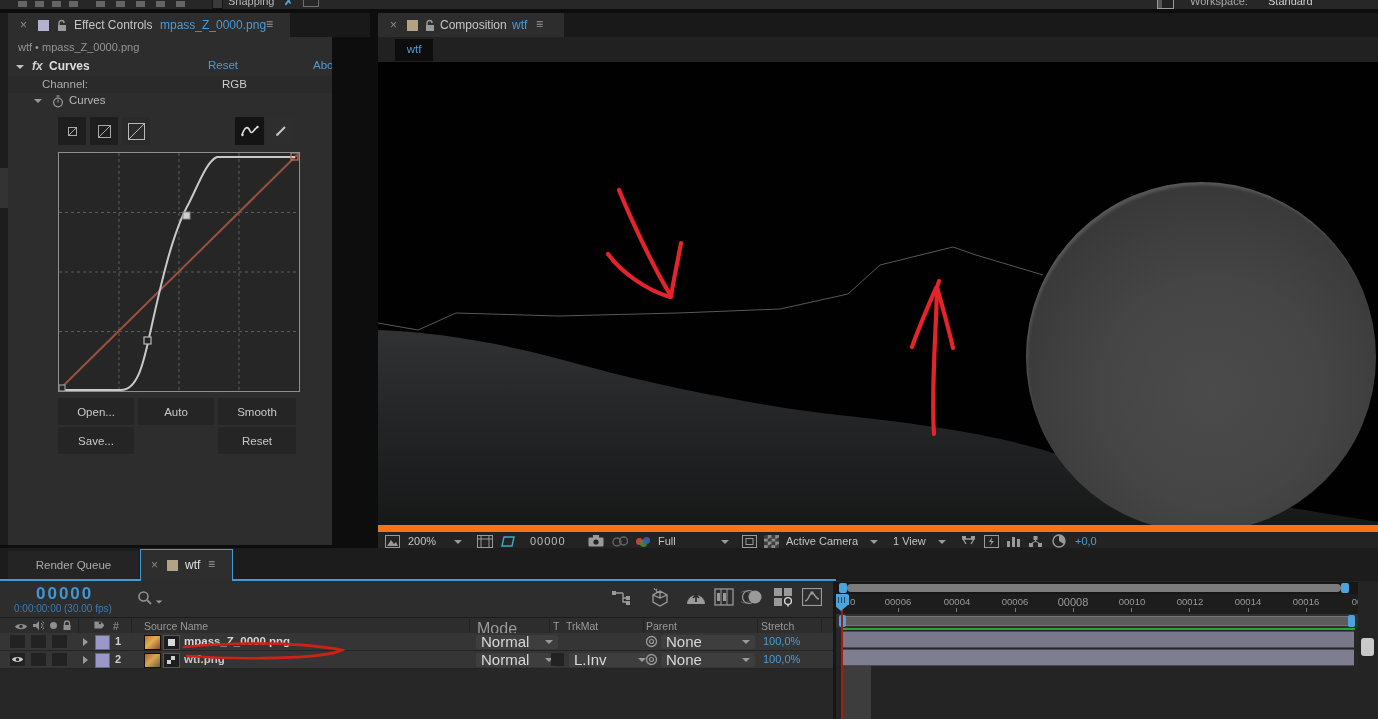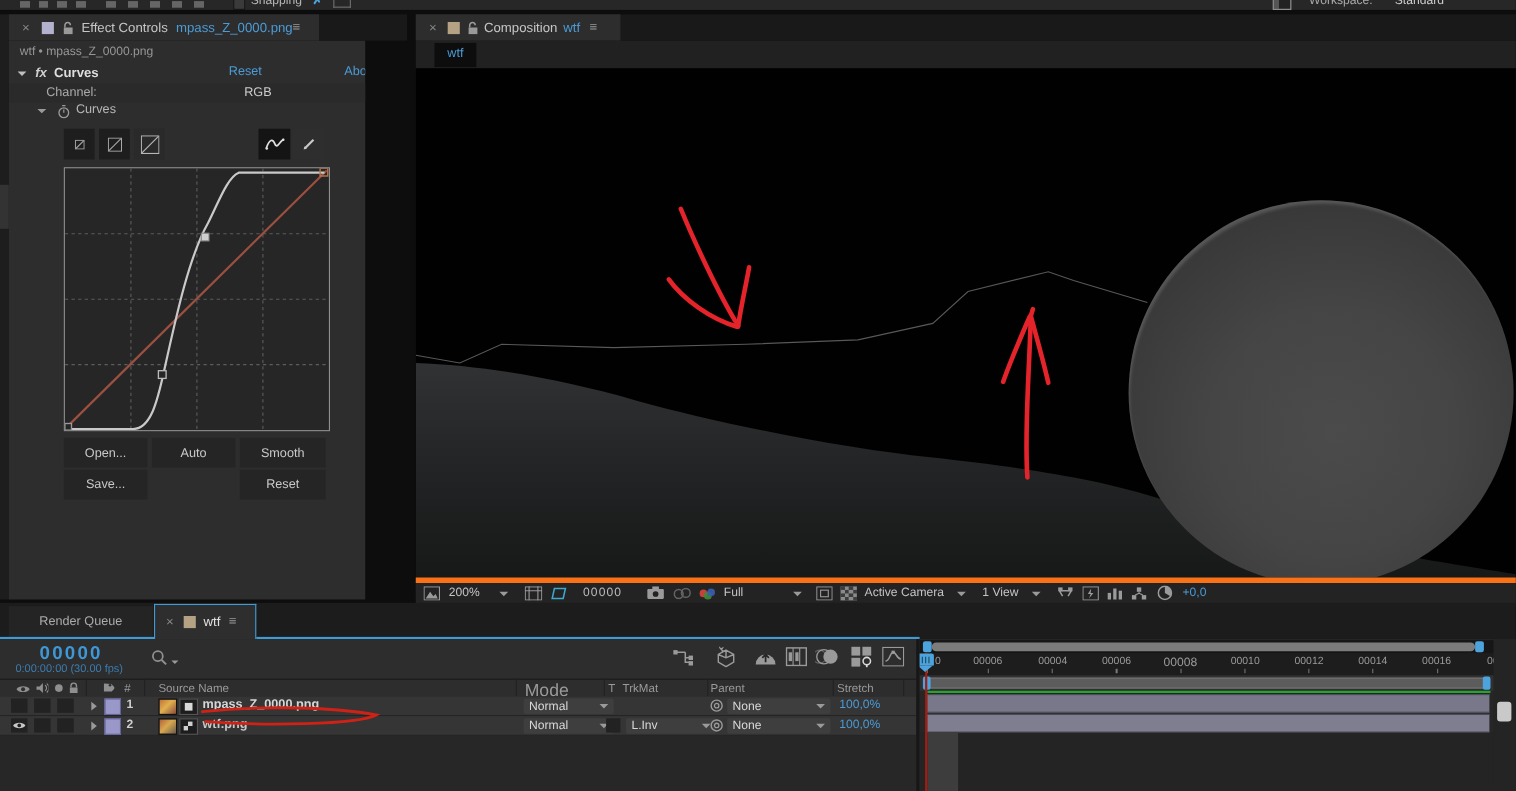--- a/index.html
+++ b/index.html
@@ -5,21 +5,21 @@
   html,body{margin:0;padding:0;background:#0d0d0d;width:1378px;height:719px;overflow:hidden;
     font-family:"Liberation Sans",sans-serif;-webkit-font-smoothing:antialiased;}
   .abs{position:absolute}
   .txt{white-space:nowrap;line-height:1}
   .panel{background:#2d2d2d}
   .tabbar{background:#191919}
   .blue{color:#4b9bd5}
   .caret{display:inline-block;width:0;height:0;border-left:4px solid transparent;border-right:4px solid transparent;border-top:4.5px solid #9a9a9a}
   .tri-r{display:inline-block;width:0;height:0;border-top:4px solid transparent;border-bottom:4px solid transparent;border-left:5px solid #9a9a9a}
   .dd{background:#3e3e3e;border-radius:2px;display:flex;align-items:center;justify-content:space-between;padding:0 5px;height:14px}
-  .dd span{font-size:11px;color:#d8d8d8}
+  .dd span{font-size:15px;color:#d8d8d8}
   .togglebox{width:15px;height:13px;background:#222;position:absolute;top:2px}
   .vsep{position:absolute;width:1px;background:#222;top:0}
   .btn{background:#252525;color:#c9c9c9;font-size:11.5px;display:flex;align-items:center;justify-content:center}
   .icongroup svg{display:block}
 </style>
 </head>
 <body>
 
 <div class="abs" style="left:0;top:0;width:1378px;height:9px;background:#272727;border-bottom:1px solid #0c0c0c;overflow:hidden">
   <div class="abs" style="top:-7px;left:0;width:1378px;height:16px">
@@ -178,21 +178,21 @@
           <path d="M230,192 C243,210 268,228 292,235"></path>
           <path d="M303,181 C300,198 295,220 293,235"></path>
           <path d="M556,372 C553,330 558,270 559,228"></path>
           <path d="M557,232 L561,219"></path>
           <path d="M534,285 C541,265 552,240 558,226"></path>
           <path d="M575,286 C570,264 563,240 559,225"></path>
         </g>
       </svg>
     </div>
 
-    <div class="abs" style="left:0;top:488px;width:1000px;height:20px;background:#232323;border-top:5px solid #f97316">
+    <div class="abs" style="left:0;top:488px;width:1000px;height:20px;background:#232323;border-top:7px solid #f97316">
       <svg class="abs" style="left:7px;top:3px" width="15" height="13" viewBox="0 0 15 13">
           <rect x="0.5" y="0.5" width="14" height="12" fill="none" stroke="#9a9a9a"></rect>
           <path d="M2,11 L6,5 L9,9 L11,7 L13,11 Z" fill="#9a9a9a"></path>
         </svg>
       <span class="abs txt" style="left:30px;top:4px;font-size:11px;color:#c4c4c4">200%</span>
       <span class="abs caret" style="left:76px;top:8px"></span>
       <svg class="abs" style="left:99px;top:3px" width="16" height="13" viewBox="0 0 16 13">
           <rect x="0.5" y="0.5" width="15" height="12" fill="none" stroke="#9a9a9a"></rect>
           <line x1="4" y1="0" x2="4" y2="13" stroke="#9a9a9a"></line>
           <line x1="12" y1="0" x2="12" y2="13" stroke="#9a9a9a"></line>

